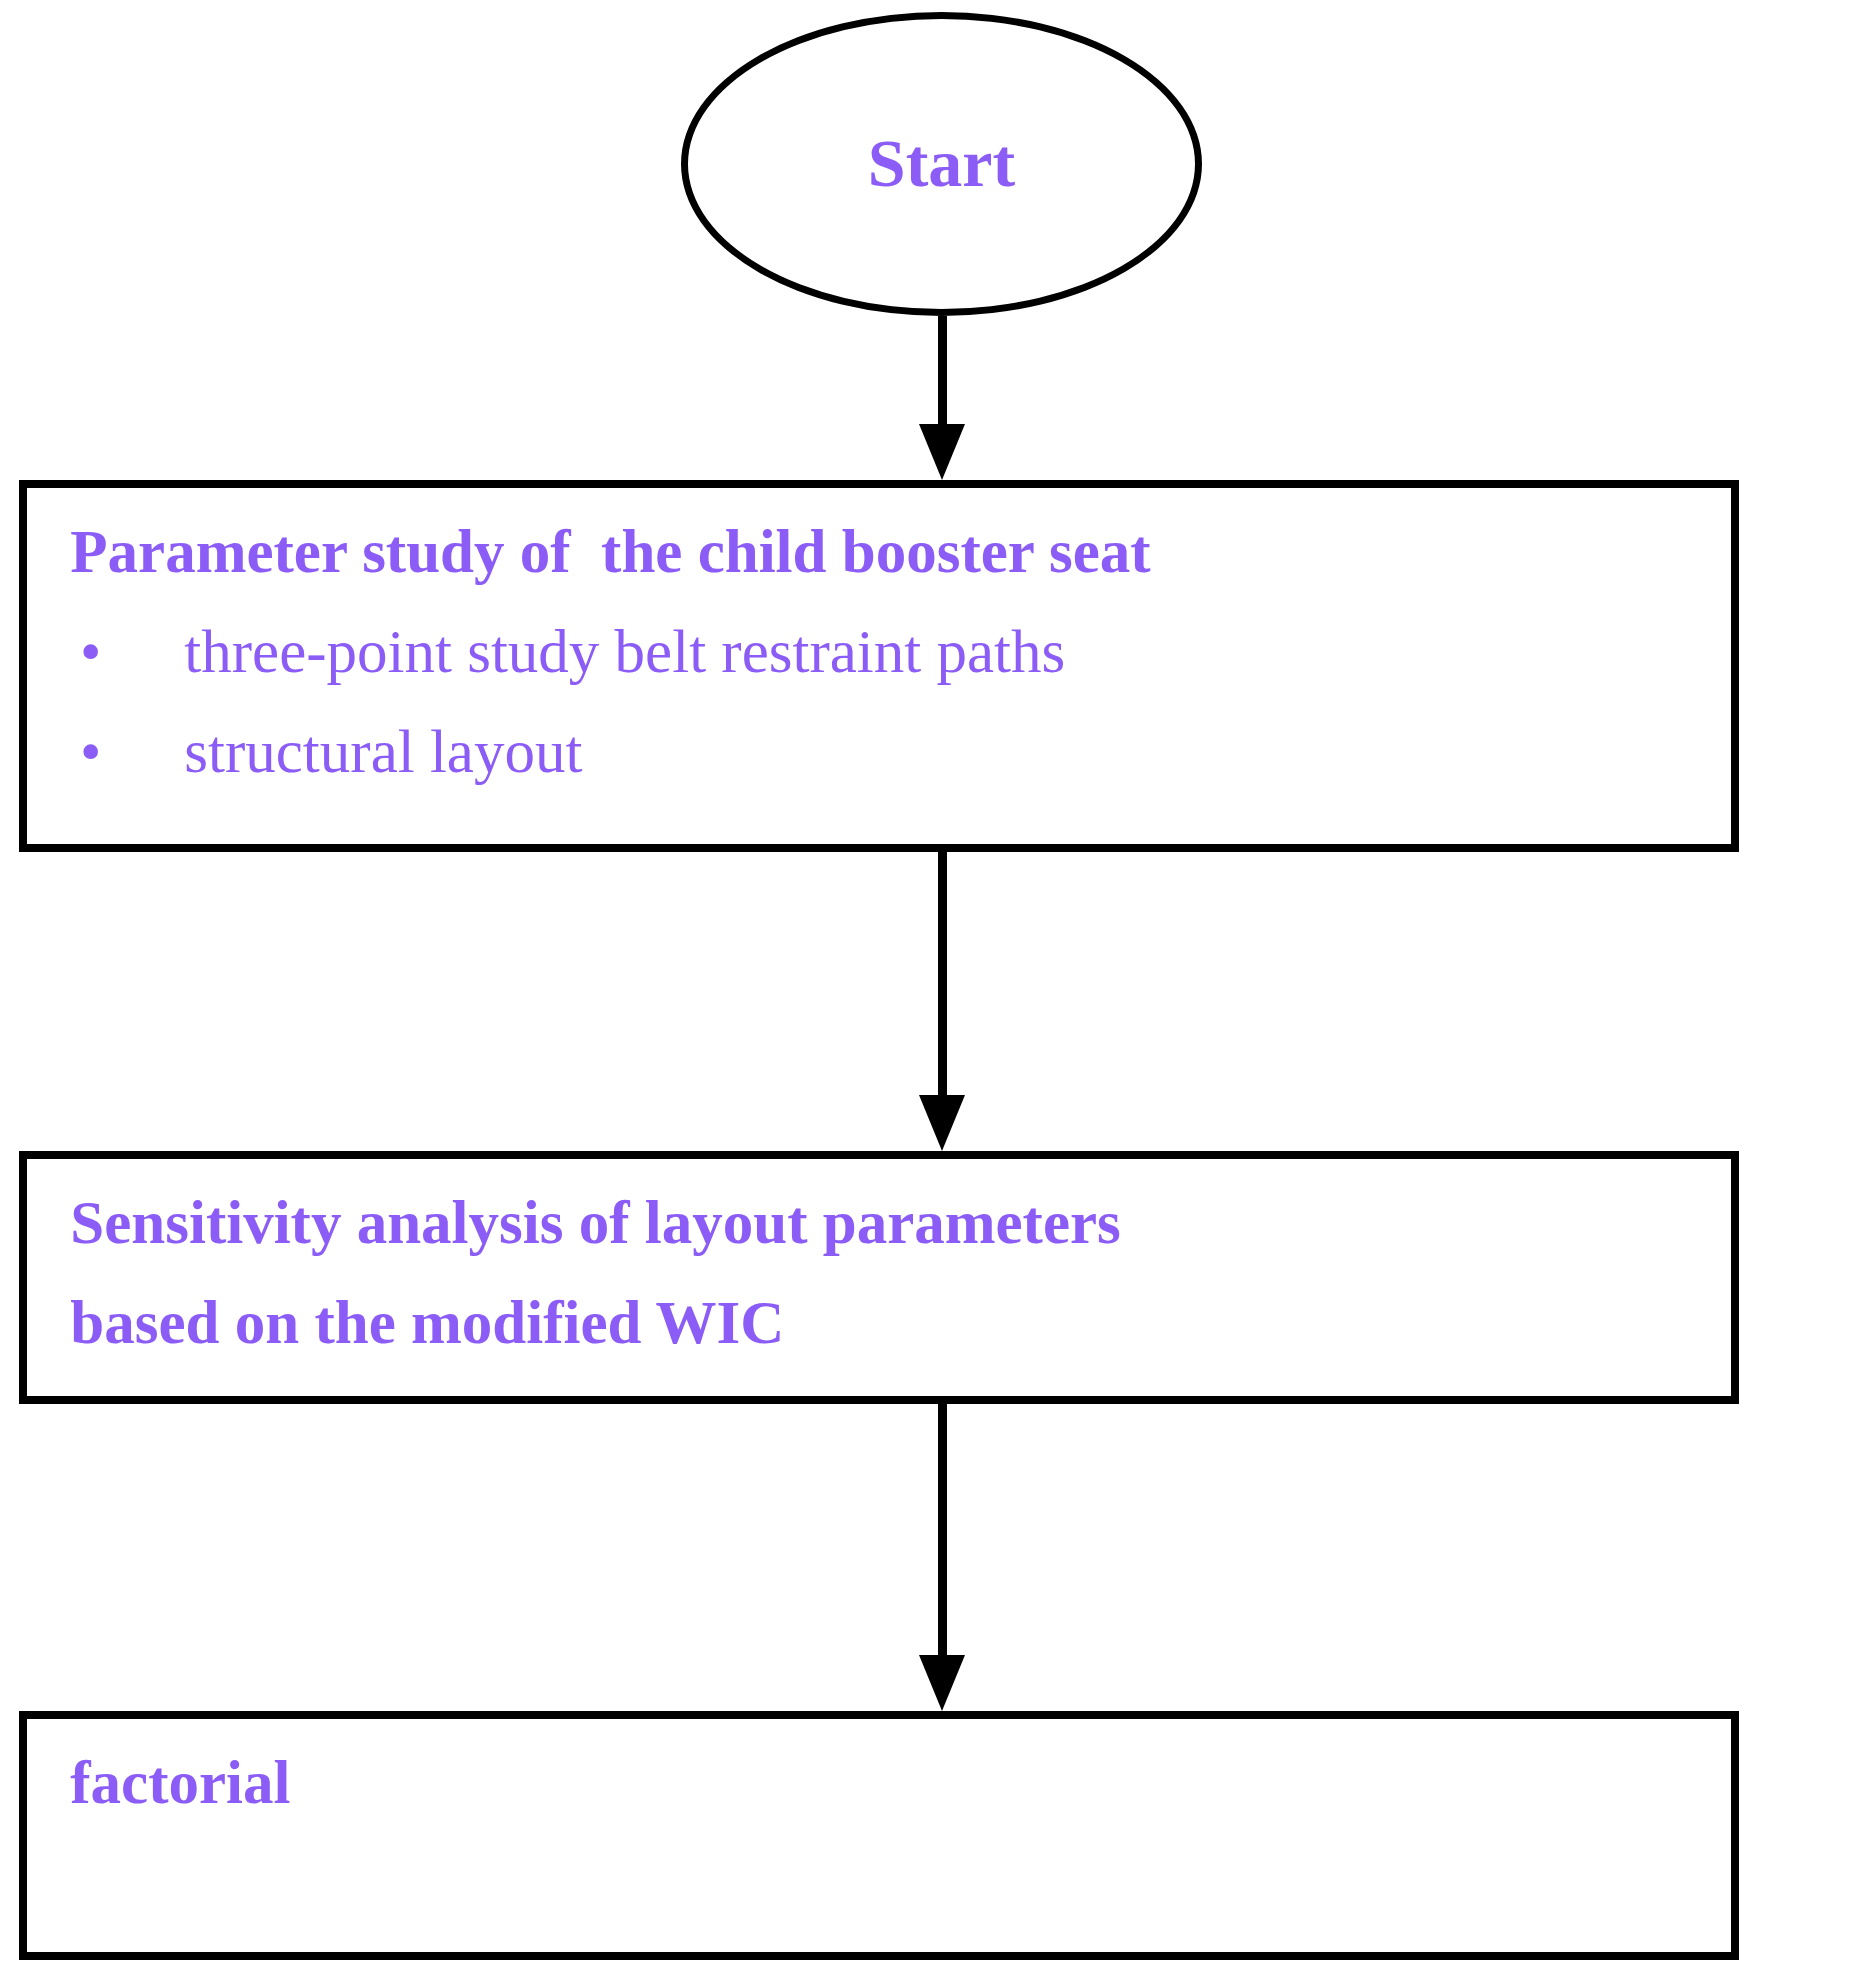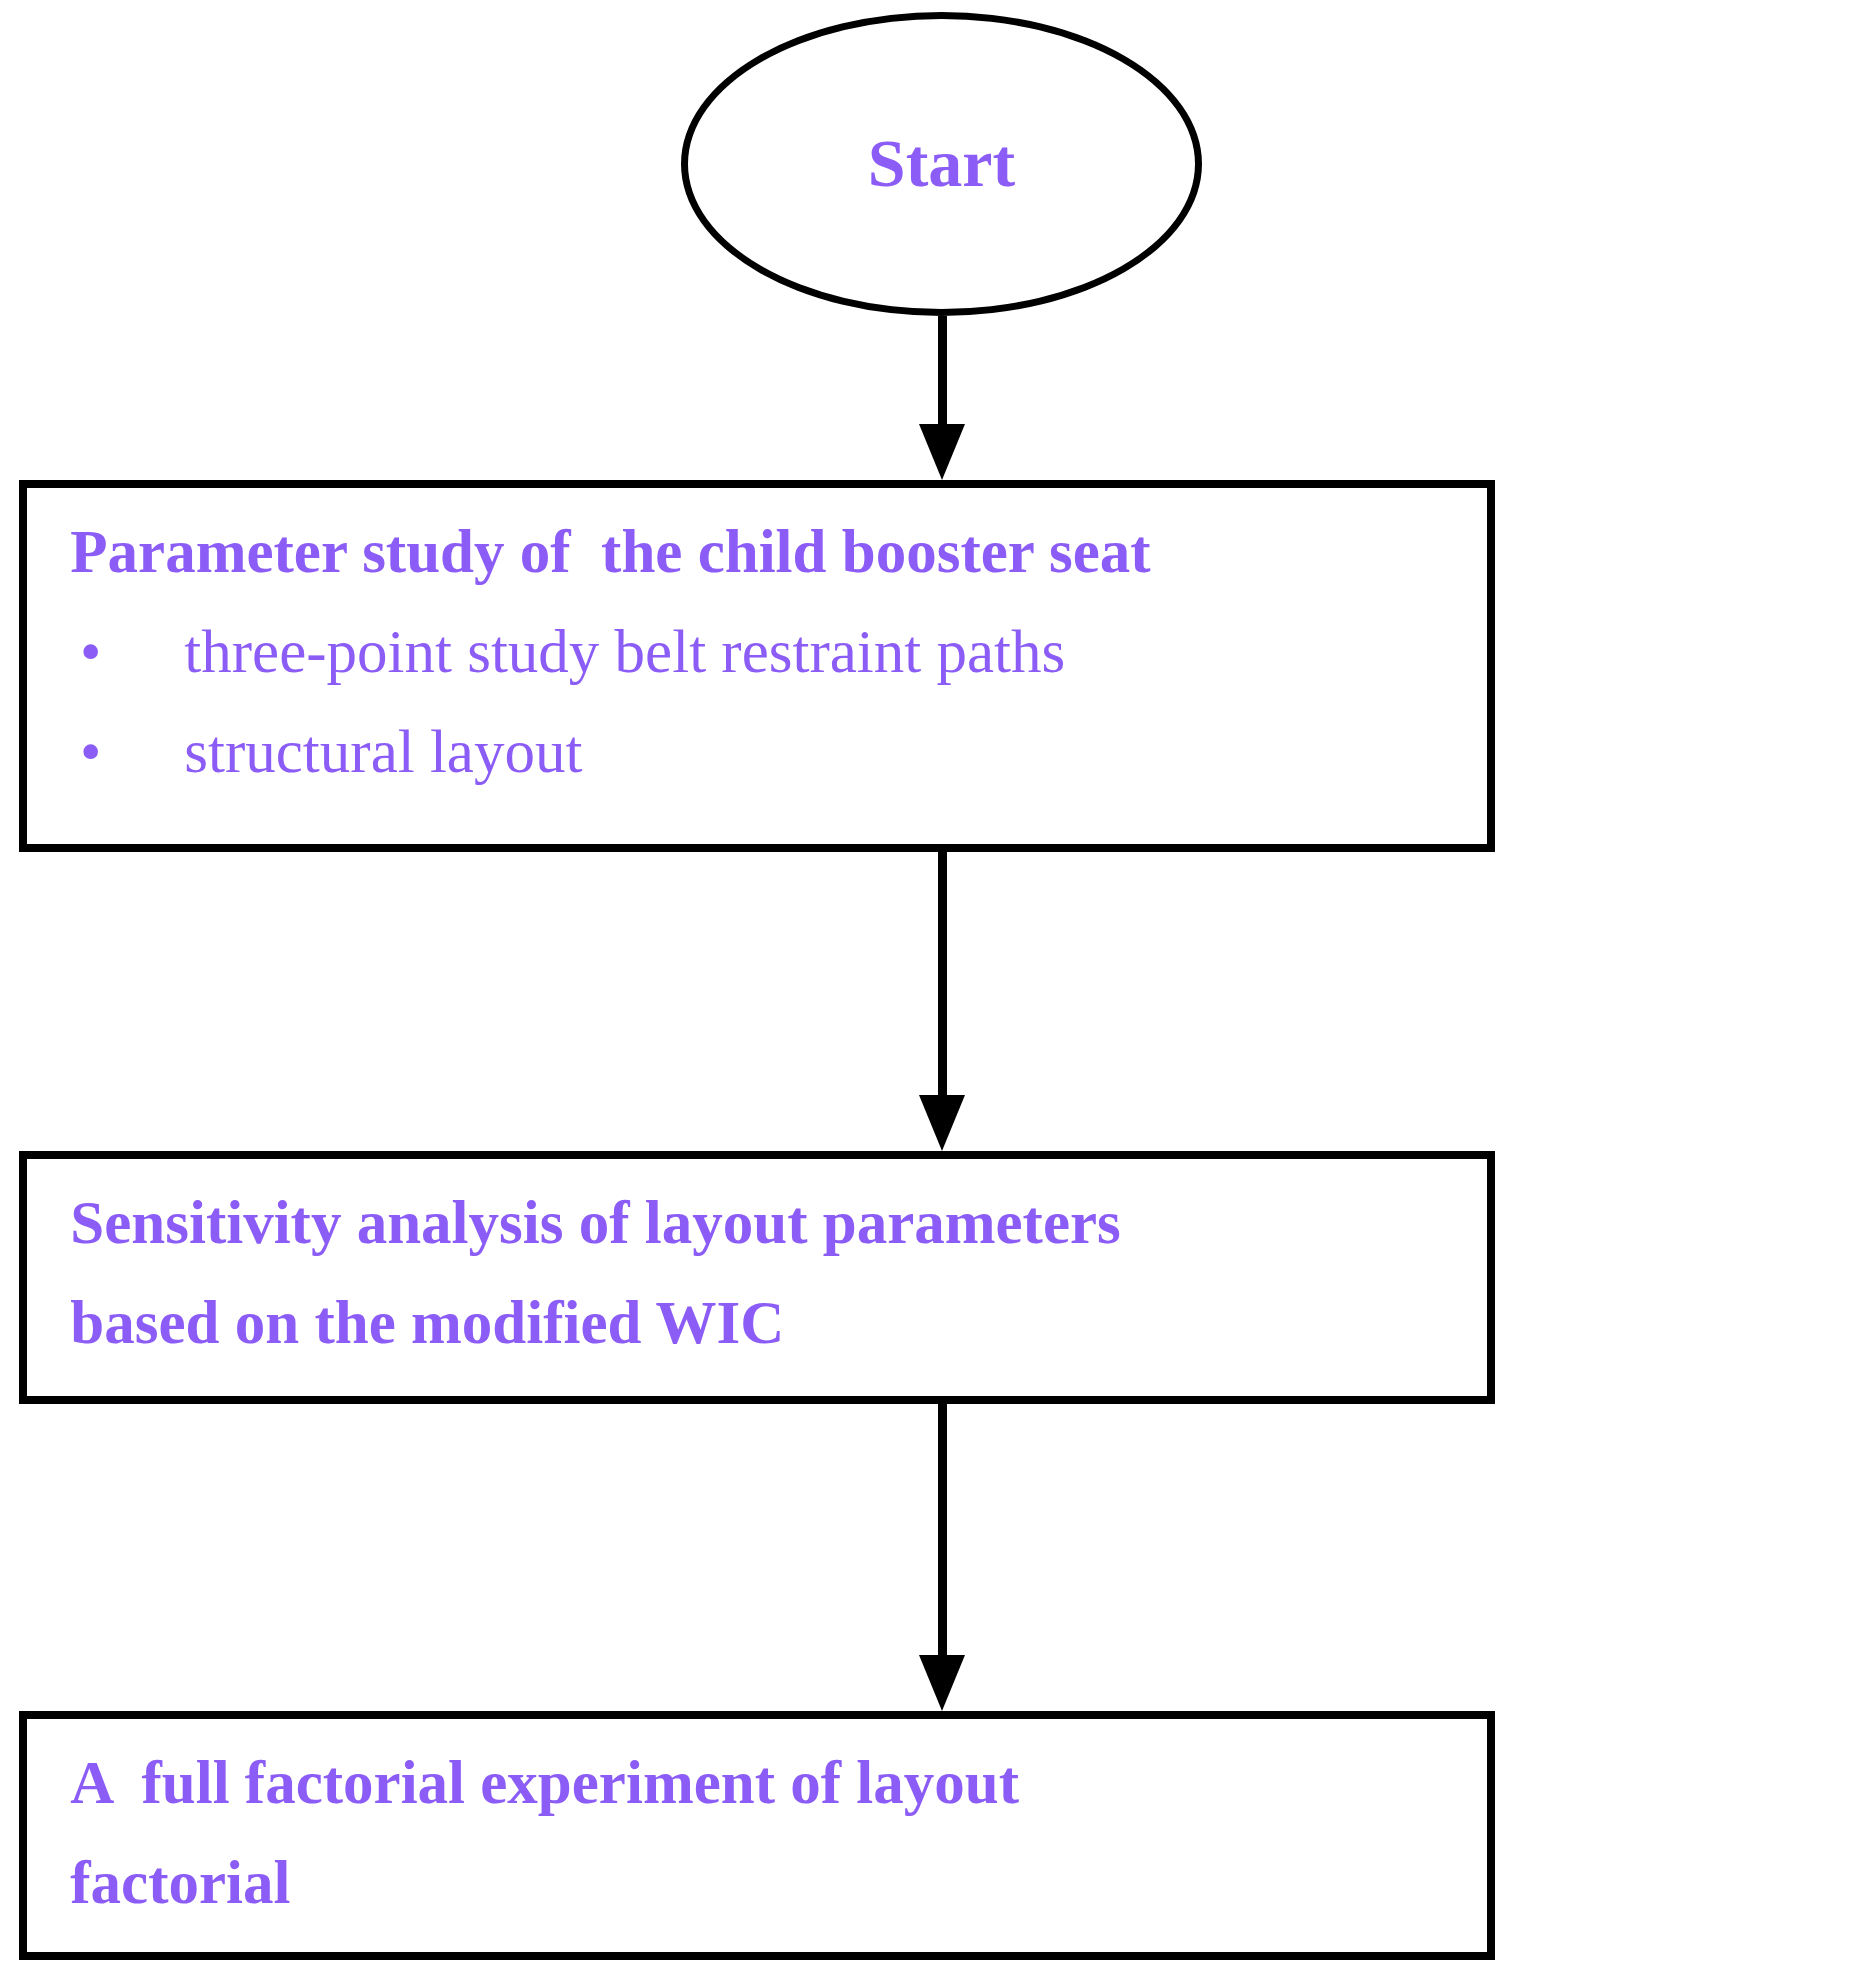--- a/index.html
+++ b/index.html
@@ -50,21 +50,21 @@
     height: 0;
     border-left: 23px solid transparent;
     border-right: 23px solid transparent;
     border-top: 56px solid #000000;
   }
 
   
   .box {
     position: absolute;
     left: 19.3px;
-    width: 1476px;
+    width: 1720px;
     box-sizing: border-box;
     background: #ffffff;
     border: 8.7px solid #000000;
     padding: 13.5px 39px 13.5px 43px;
     font-size: 61px;
     line-height: 100px;
     font-weight: bold;
   }
   .box-1 { top: 480px;  height: 372px; }
   .box-2 { top: 1151px; height: 253px; }
@@ -125,18 +125,17 @@
     <div class="box-line">Sensitivity analysis of layout parameters</div>
     <div class="box-line">based on the modified WIC</div>
   </div>
 
   <div>
     <div class="arrow-line" style="left:938px; top:1404px; height:255px;"></div>
     <div class="arrow-head" style="left:919px; top:1655px;"></div>
   </div>
 
   <div class="box box-3">
-    <div class="box-line">A  full factorial experiment of layout</div>
     <div class="box-line">factorial</div>
   </div>
 
 </div>
 
 
 </body></html>

